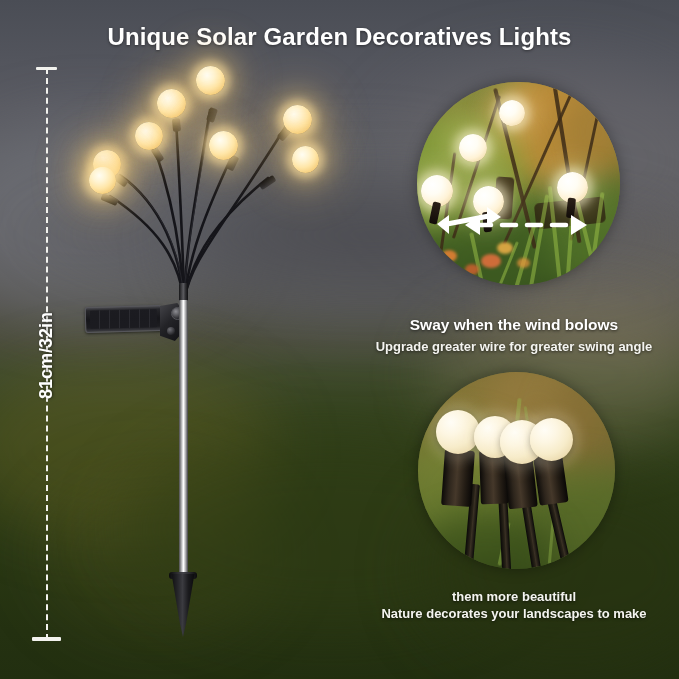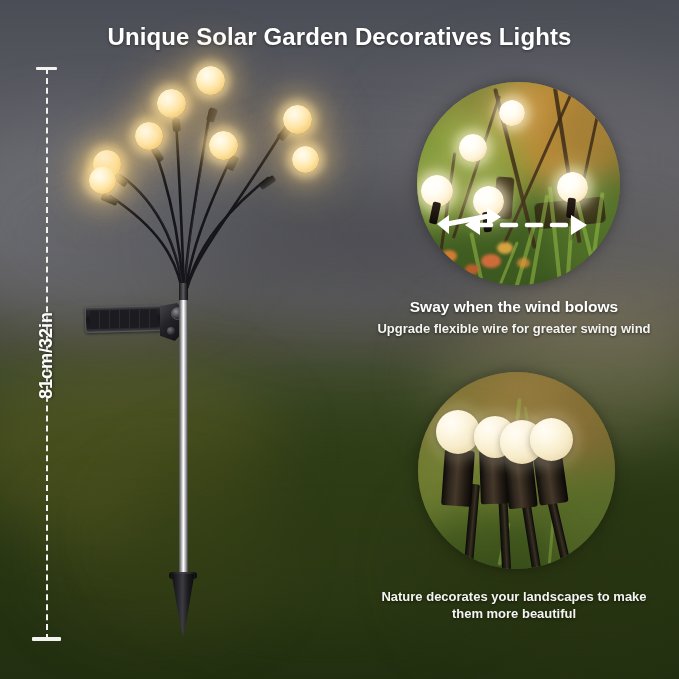--- a/index.html
+++ b/index.html
@@ -211,21 +211,21 @@
   
   .cap-block{position:absolute;width:330px;left:349px;text-align:center;}
   .cap-head{
     color:#ffffff;font-size:15.5px;font-weight:bold;
     text-shadow:0 1px 3px rgba(0,0,0,.6);
   }
   .cap-sub{
     color:#f4f4f0;font-size:13px;font-weight:bold;line-height:1.32;
     margin-top:4px;text-shadow:0 1px 3px rgba(0,0,0,.6);
   }
-  .cap-top-txt{top:298px;text-align:center;}
+  .cap-top-txt{top:316px;text-align:center;}
   .cap-bot-txt{top:584px;}
 </style>
 </head>
 <body>
 
 <div id="stage">
 
   <div class="bg-base"></div>
   <div class="bg-blob b1"></div>
   <div class="bg-blob b2"></div>
@@ -349,21 +349,21 @@
       <g stroke="#ffffff" stroke-width="4.6" stroke-linecap="round" fill="none" stroke-dasharray="14 11">
         <line x1="16" y1="21" x2="112" y2="21"></line>
       </g>
       <polygon points="19,11 19,31 4,21" fill="#ffffff"></polygon>
       <polygon points="110,11 110,31 126,21" fill="#ffffff"></polygon>
     </svg>
   </div>
 
   <div class="cap-block cap-top-txt">
     <div class="cap-head">Sway when the wind bolows</div>
-    <div class="cap-sub">Upgrade flexible wire for greater swing wind</div>
+    <div class="cap-sub">Upgrade greater wire for greater swing angle</div>
   </div>
 
   <div class="circle circle-bot">
     <div class="c-scene c-bot-scene"></div>
     <div class="cb-blob cb1"></div>
     <div class="cb-blob cb5"></div>
     <div class="cb-blob cb2"></div>
     <div class="cb-blob cb3"></div>
     <div class="cb-blob cb4"></div>
 
@@ -384,18 +384,18 @@
     <div class="big-neck" style="left:118px;top:78px;width:29px;height:54px;transform:rotate(-8deg);"></div>
 
     <div class="big-bulb" style="left:18px;top:38px;width:44px;height:44px;"></div>
     <div class="big-bulb" style="left:56px;top:44px;width:42px;height:42px;"></div>
     <div class="big-bulb" style="left:82px;top:48px;width:44px;height:44px;"></div>
     <div class="big-bulb" style="left:112px;top:46px;width:43px;height:43px;"></div>
   </div>
 
   <div class="cap-block cap-bot-txt">
     <div class="cap-sub">
+      <div>them more beautiful</div>
       <div>Nature decorates your landscapes to make</div>
-      <div>them more beautiful</div>
     </div>
   </div>
 
 </div>
 
 </body></html>

